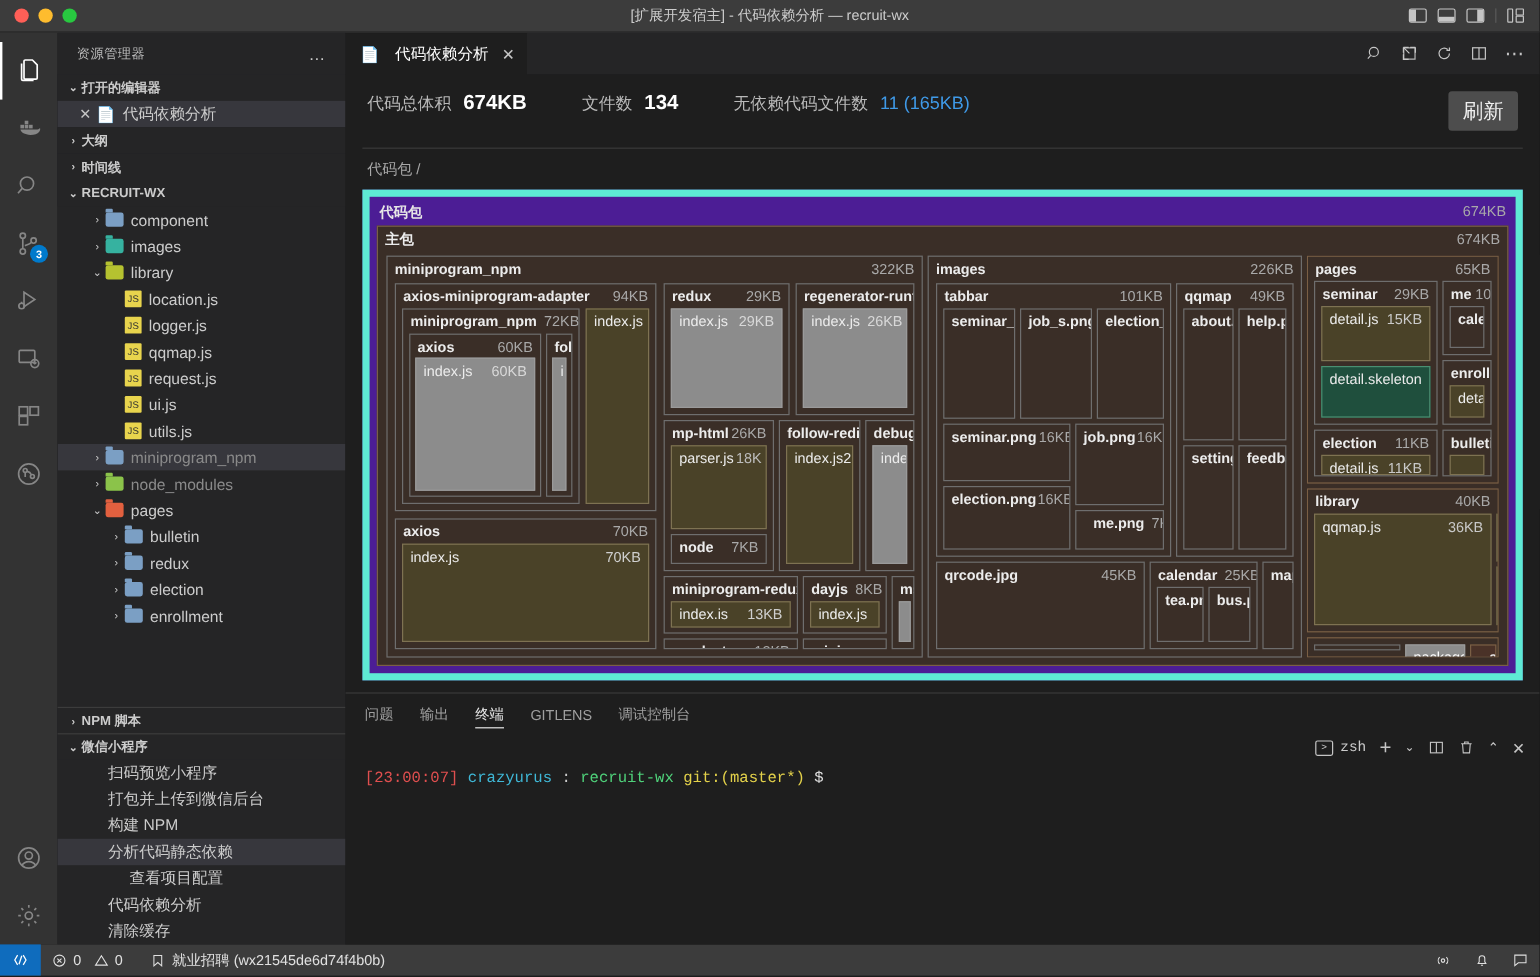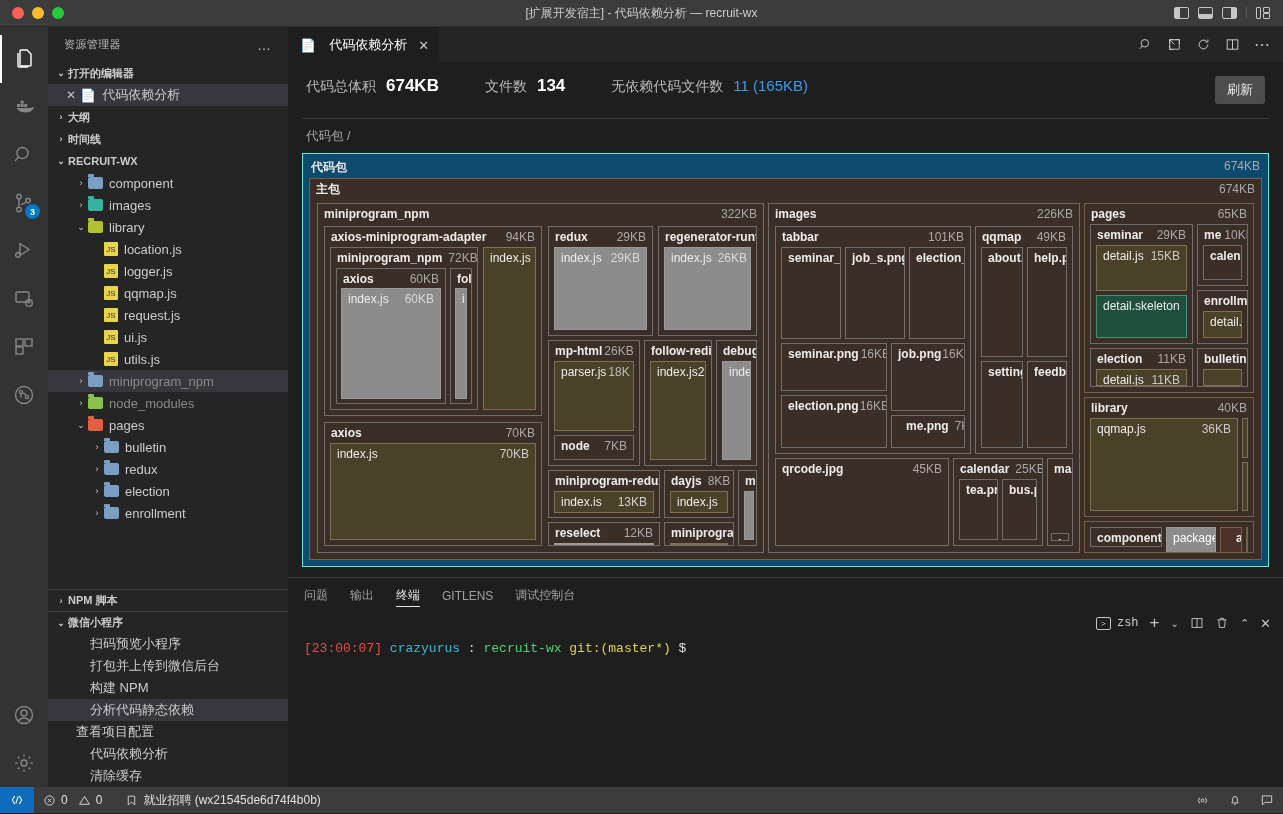--- a/index.html
+++ b/index.html
@@ -111,28 +111,28 @@
   .stats {
     display: flex; align-items: baseline; gap: 0; padding: 14px 4px 14px 4px;
     border-bottom: 1px solid #3a3a3a; position: relative;
   }
   .stat { display: flex; align-items: baseline; gap: 10px; margin-right: 46px; }
   .stat-label { font-size: 14px; color: #b9b9b9; }
   .stat-value { font-size: 17px; font-weight: 700; color: #ffffff; }
   .stat-value.link { color: #3f9ae8; font-weight: 400; font-size: 15px; }
   .refresh-btn {
     margin-left: auto; background: #4d4d4d; color: #f0f0f0; border: none; border-radius: 3px;
-    font-size: 13px; padding: 5px 12px; cursor: pointer; align-self: center;
+    font-size: 17px; padding: 5px 12px; cursor: pointer; align-self: center;
     font-family:"Liberation Sans", sans-serif;
   }
   .breadcrumb { font-size: 12.5px; color: #a8a8a8; padding: 9px 4px 8px 4px; }
 
   
   .tm-root {
-    flex: 1; border: 1px solid #5eead4; background: #0c4a6e; position: relative;
+    flex: 1; border: 6px solid #5eead4; background: #4c1d95; position: relative;
     margin-bottom: 10px; min-height: 0;
   }
   .tm-label {
     position: absolute; font-size: 12px; color: #e6e6e6; font-weight: 700;
     white-space: nowrap; overflow: hidden; pointer-events: none;
   }
   .tm-size {
     position: absolute; font-size: 12px; color: #a9a9a9; white-space: nowrap; pointer-events:none;
   }
   .node { position: absolute; overflow: hidden; }
@@ -398,21 +398,21 @@
         </div>
         <div class="row" style="padding-left: 42px;">
           <span>打包并上传到微信后台</span>
         </div>
         <div class="row" style="padding-left: 42px;">
           <span>构建 NPM</span>
         </div>
         <div class="row sel" style="padding-left: 42px;">
           <span>分析代码静态依赖</span>
         </div>
-        <div class="row" style="padding-left: 28px;">
+        <div class="row" style="padding-left: 60px;">
           <span>查看项目配置</span>
         </div>
         <div class="row" style="padding-left: 42px;">
           <span>代码依赖分析</span>
         </div>
         <div class="row" style="padding-left: 42px;">
           <span>清除缓存</span>
         </div>
       </div>
   </div>

